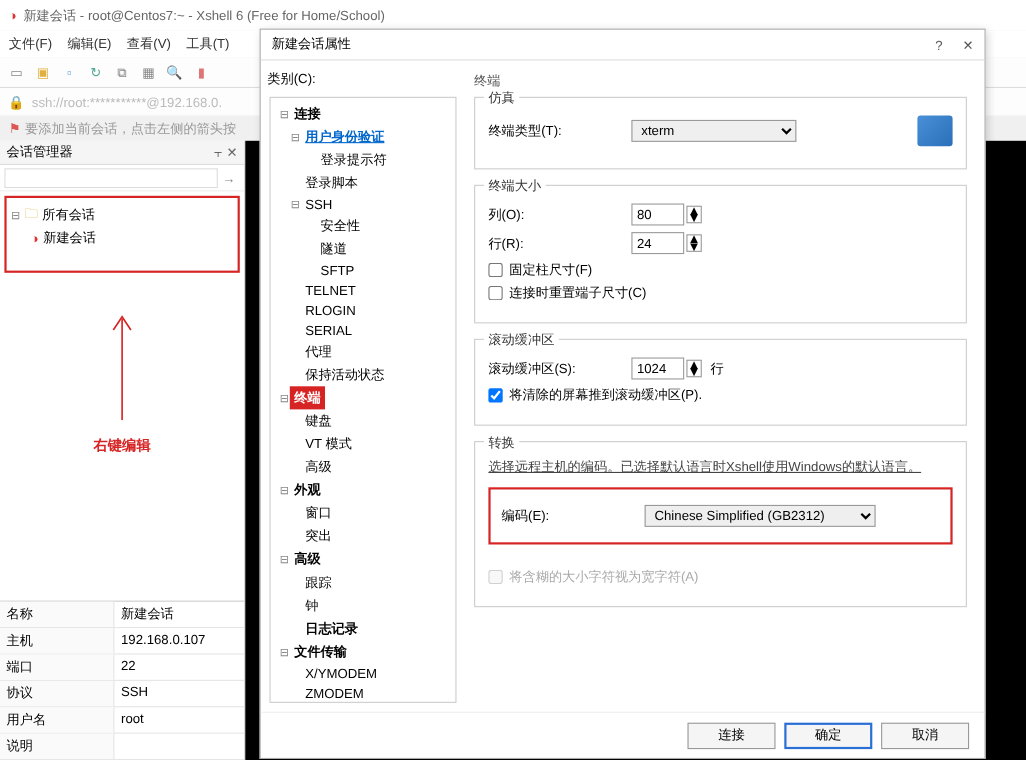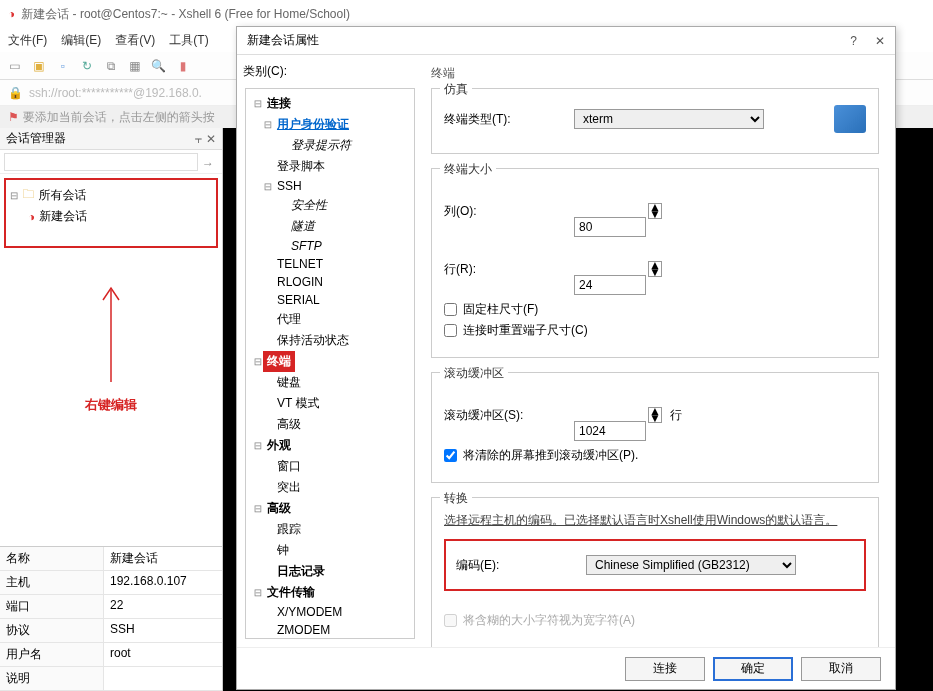--- a/index.html
+++ b/index.html
@@ -46,31 +46,31 @@
 .dlg-title { height: 28px; display: flex; align-items: center; justify-content: space-between; padding: 0 10px; border-bottom: 1px solid #ddd; gap: 32px; }
 .dlg-title .wbtns { display: flex; gap: 18px; color: #555; }
 .dlg-body { display: flex; height: calc(100% - 28px - 42px); }
 .dlg-tree { width: 170px; border: 1px solid #ccc; margin: 8px 0 8px 8px; overflow: auto; padding: 4px 0; }
 .tree-item { padding: 1px 0 1px 6px; white-space: nowrap; display: flex; align-items: center; }
 .tree-toggle { width: 12px; display: inline-block; text-align: center; color: #888; font-size: 10px; }
 .tree-label { padding: 1px 3px; }
 .tree-label.link { color: #0066cc; text-decoration: underline; }
 .tree-label.selected { background: #d62424; color: #fff; outline: 2px solid #d62424; outline-offset: -1px; }
 .tree-label.bold { font-weight: bold; }
-.d1 { padding-left: 16px; } .d2 { padding-left: 30px; font-style: italic; }
+.d1 { padding-left: 16px; } .d2 { padding-left: 30px; }
 
 .dlg-content { flex: 1; padding: 10px 16px; overflow: auto; }
 .section-title { color: #555; margin-bottom: 6px; }
 .fieldset { border: 1px solid #ccc; padding: 10px 12px 14px; margin-bottom: 14px; position: relative; }
 .fieldset .legend { position: absolute; top: -8px; left: 8px; background: #fff; padding: 0 4px; color: #333; }
 .form-row { display: flex; align-items: center; margin: 6px 0; }
 .form-row .flabel { width: 130px; }
 .form-row select, .form-row input[type=text] { border: 1px solid #999; height: 20px; padding: 0 4px; font-size: 12px; }
-.form-row select { width: 190px; }
-.spinner { width: 72px; margin-top: 32px; }
+.form-row select { width: 150px; }
+.spinner { width: 48px; }
 .checkbox-row { display: flex; align-items: center; gap: 6px; margin: 4px 0; }
 .desc-text { color: #444; margin: 4px 0 10px; font-size: 12px; text-decoration: underline; }
 .encoding-box { border: 2px solid #d62424; padding: 8px 10px; }
 .icon-img { width: 32px; height: 28px; background: linear-gradient(135deg,#4a90d9,#2a70b9); border-radius: 3px; position: relative; }
 
 .dlg-footer { height: 42px; display: flex; align-items: center; justify-content: flex-end; gap: 8px; padding: 0 14px; border-top: 1px solid #eee; }
 .dlg-footer button { width: 80px; height: 24px; border: 1px solid #999; background: #f5f5f5; }
 .dlg-footer button.primary { border: 2px solid #2a6fd6; }
 </style>
 </head>

